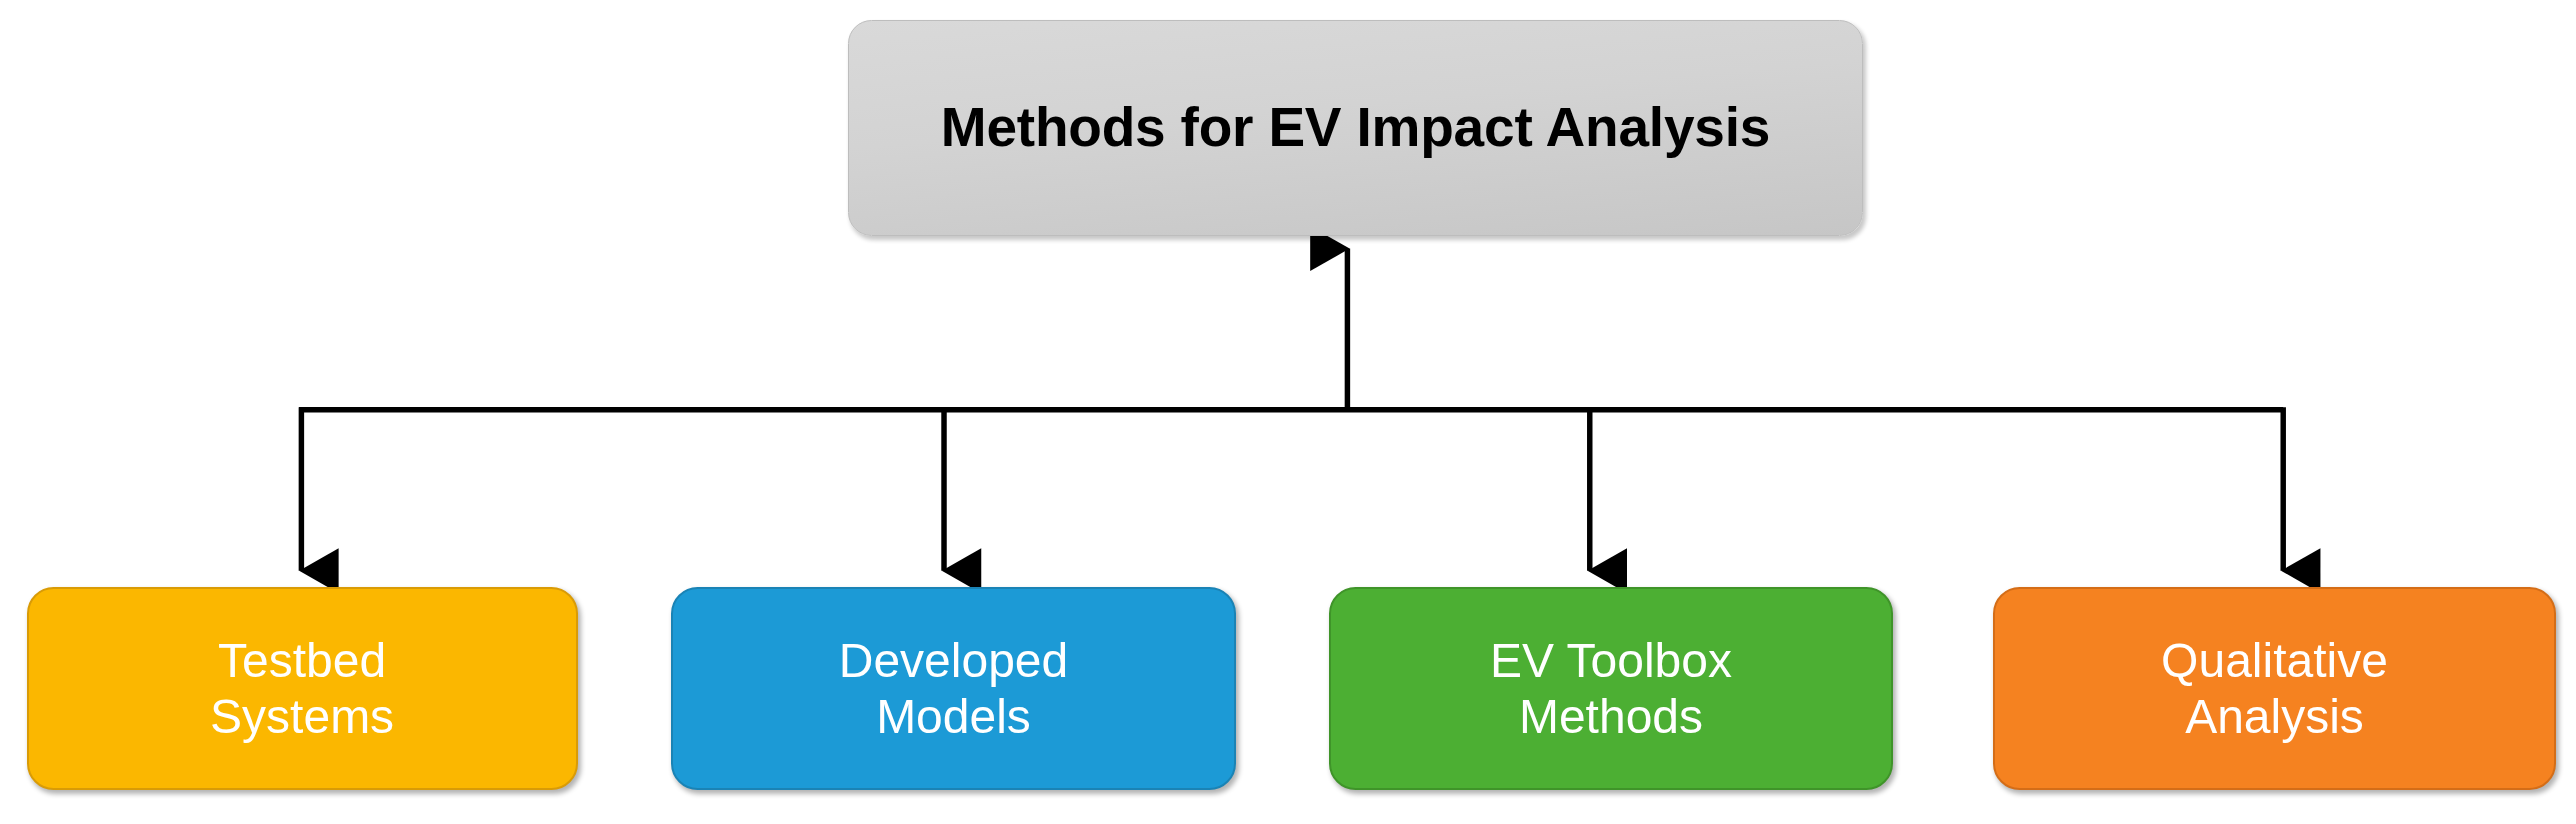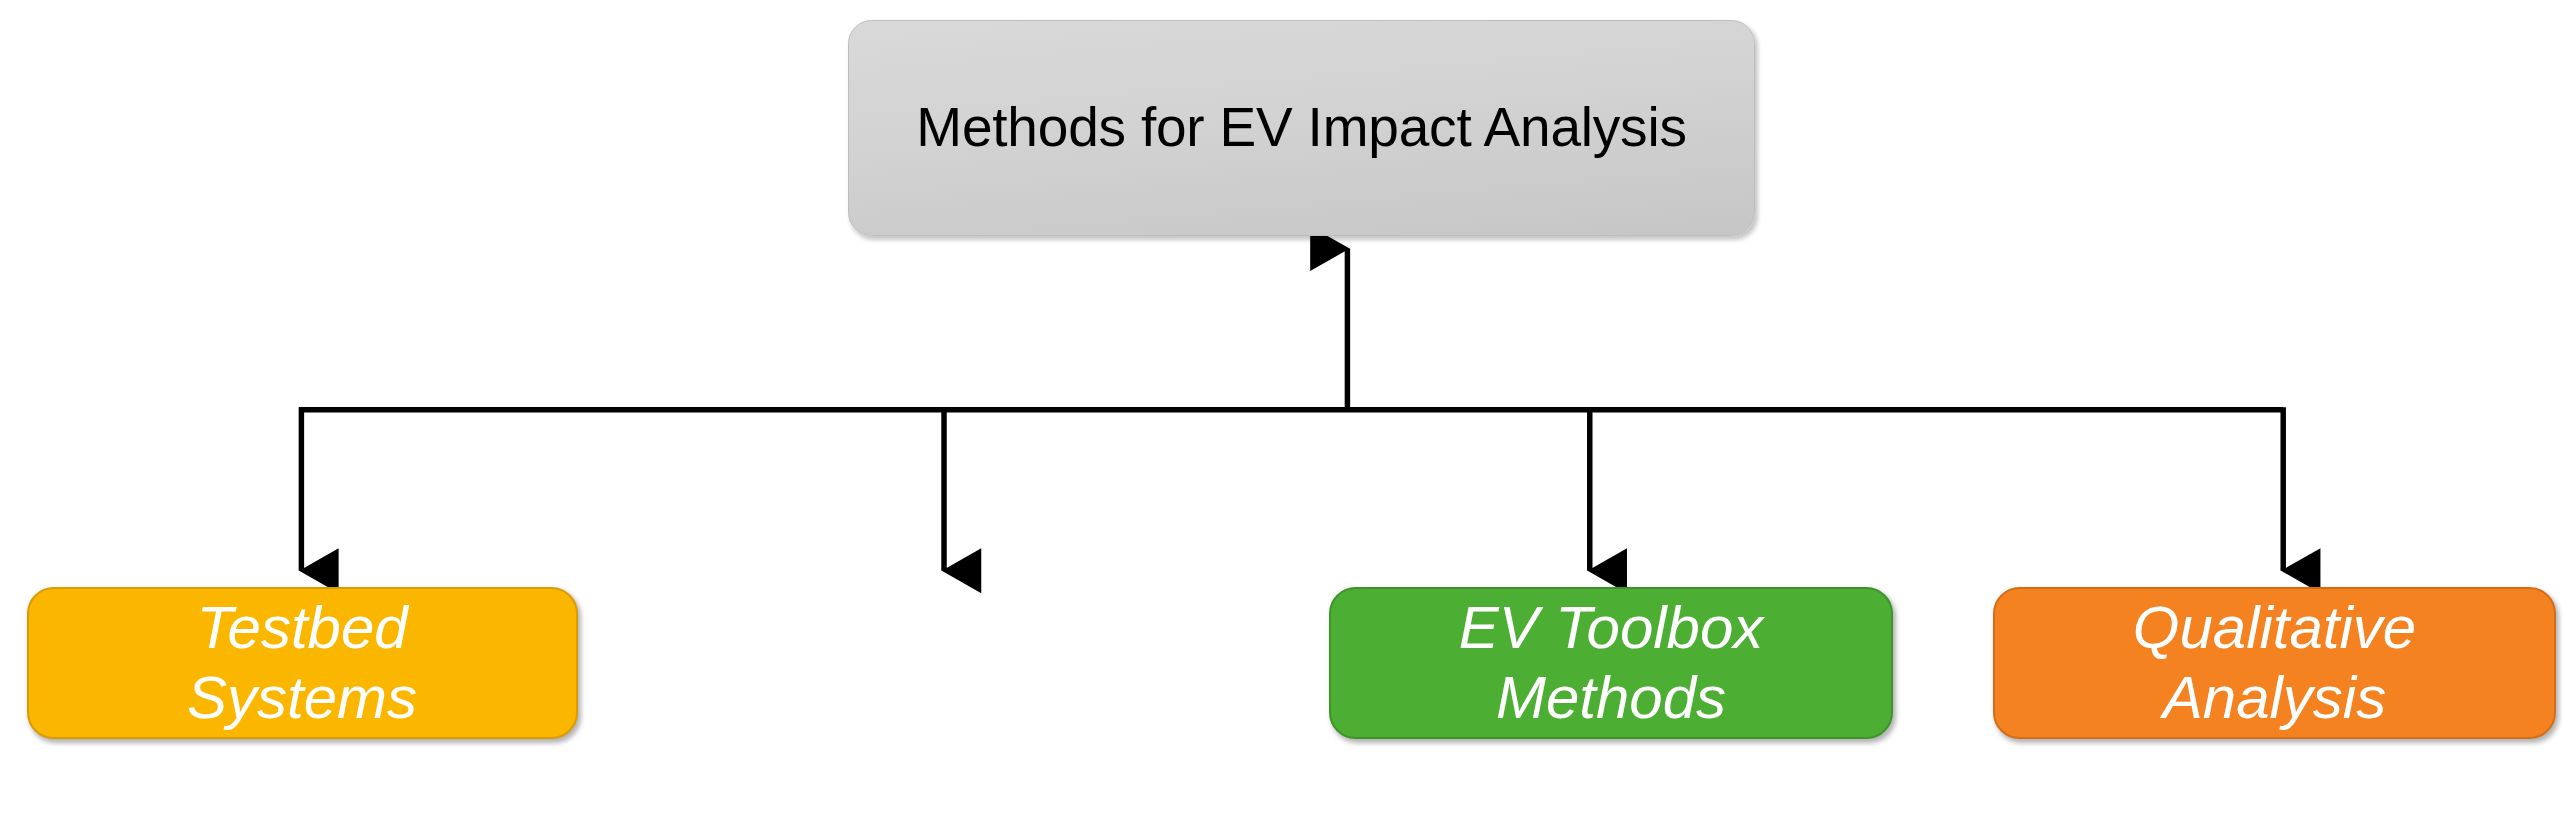--- a/index.html
+++ b/index.html
@@ -42,41 +42,40 @@
     text-align: center;
     border-radius: 26.6px;
     line-height: 1.16;
     white-space: pre-line;
   }
 
   
   #node-root {
     left: 848px;
     top: 19.6px;
-    width: 907px;
+    width: 1015px;
     height: 216px;
     border-radius: 23.5px;
     background: linear-gradient(175deg, #d9d9d9 0%, #d3d3d3 42%, #c6c6c6 100%);
     border: 0.8px solid #bdbdbd;
     box-shadow: 2.3px 3.1px 4.7px rgba(0,0,0,0.22);
     color: #000000;
     font-size: 55px;
-    font-weight: 400;
+    font-weight: 700;
     letter-spacing: -0.2px;
   }
 
   
   .leaf {
     top: 587px;
-    height: 152px;
+    height: 203px;
     color: #ffffff;
-    font-size: 60px;
+    font-size: 48px;
     font-weight: 400;
     box-shadow: 2.3px 3.1px 5.5px rgba(0,0,0,0.30);
-    font-style: italic;
   }
 
   #node-testbed {
     left: 26.6px;
     width: 551px;
     background: #FBB700;
     border: 2.3px solid #D99B06;
   }
   #node-models {
     left: 671px;
@@ -132,20 +131,24 @@
 
   <div class="node" id="node-root">
     <span class="node-label">Methods for EV Impact Analysis</span>
   </div>
 
   <div class="node leaf" id="node-testbed">
     <span class="node-label">Testbed
 Systems</span>
   </div>
 
+  <div class="node leaf" id="node-models">
+    <span class="node-label">Developed
+Models</span>
+  </div>
 
   <div class="node leaf" id="node-toolbox">
     <span class="node-label">EV Toolbox
 Methods</span>
   </div>
 
   <div class="node leaf" id="node-qualitative">
     <span class="node-label">Qualitative
 Analysis</span>
   </div>

